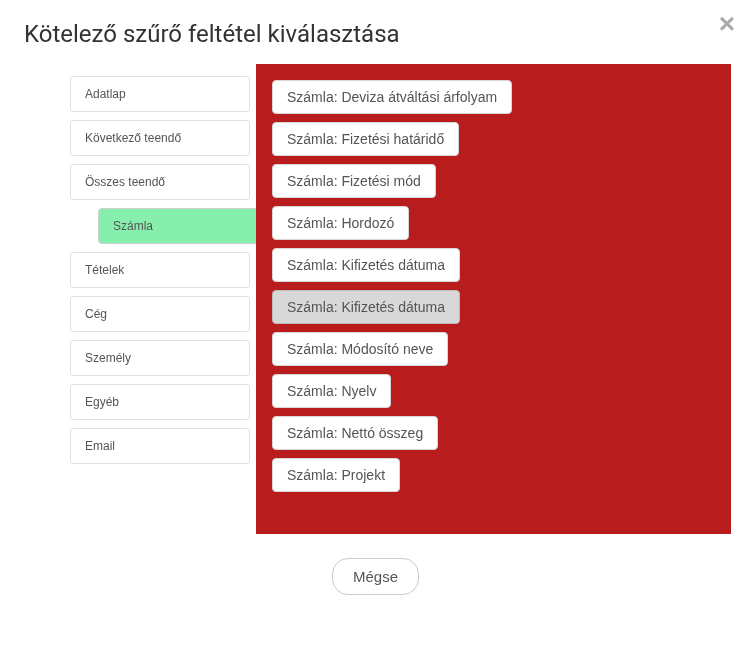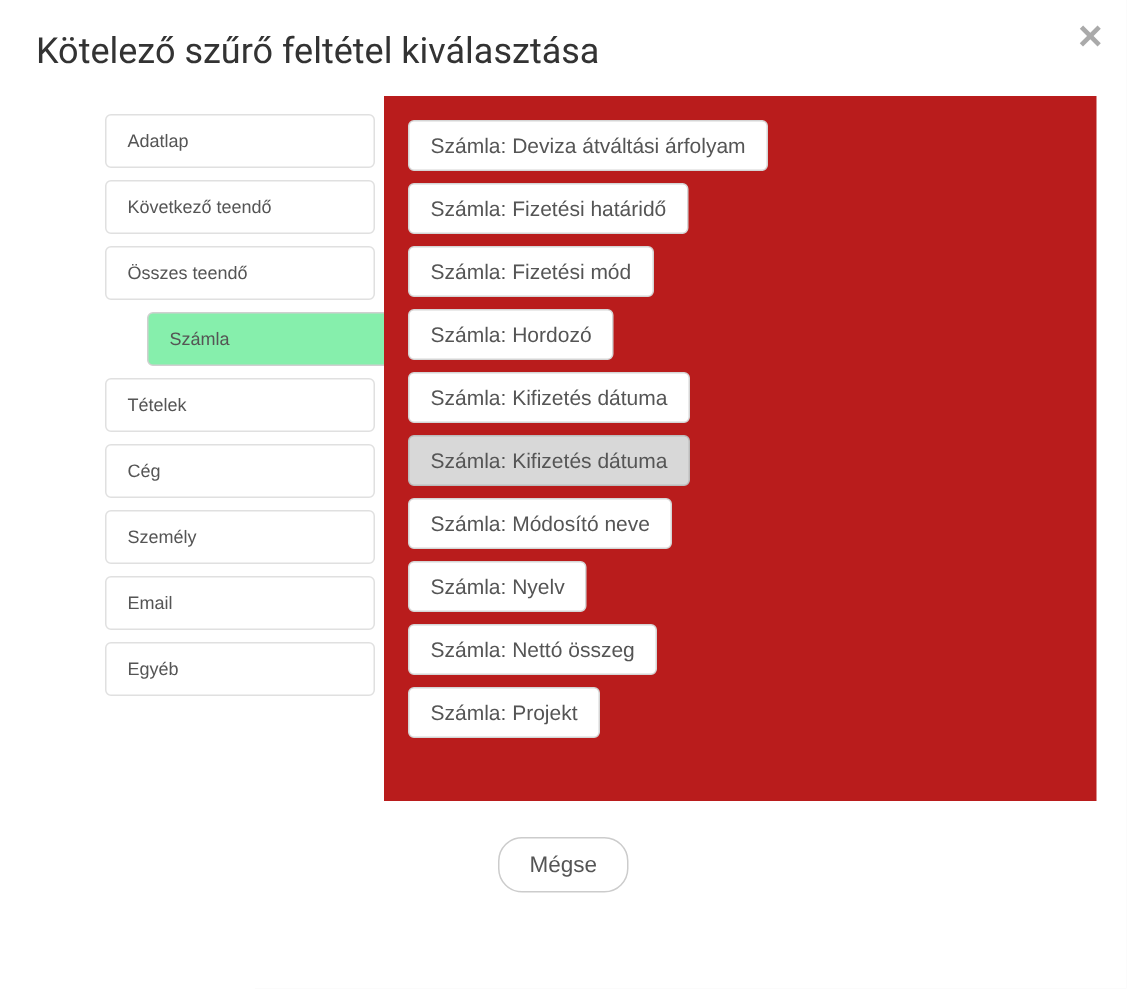--- a/index.html
+++ b/index.html
@@ -134,22 +134,22 @@
 
   <div class="modal-body">
     <div class="left-panel">
       <button class="category-item">Adatlap</button>
       <button class="category-item">Következő teendő</button>
       <button class="category-item">Összes teendő</button>
       <button class="category-item active">Számla</button>
       <button class="category-item">Tételek</button>
       <button class="category-item">Cég</button>
       <button class="category-item">Személy</button>
+      <button class="category-item">Egyéb</button>
       <button class="category-item">Email</button>
-      <button class="category-item">Egyéb</button>
     </div>
 
     <div class="right-panel">
       <div class="chip-row"><button class="filter-chip">Számla: Deviza átváltási árfolyam</button></div>
       <div class="chip-row"><button class="filter-chip">Számla: Fizetési határidő</button></div>
       <div class="chip-row"><button class="filter-chip">Számla: Fizetési mód</button></div>
       <div class="chip-row"><button class="filter-chip">Számla: Hordozó</button></div>
       <div class="chip-row"><button class="filter-chip">Számla: Kifizetés dátuma</button></div>
       <div class="chip-row"><button class="filter-chip selected">Számla: Kifizetés dátuma</button></div>
       <div class="chip-row"><button class="filter-chip">Számla: Módosító neve</button></div>

